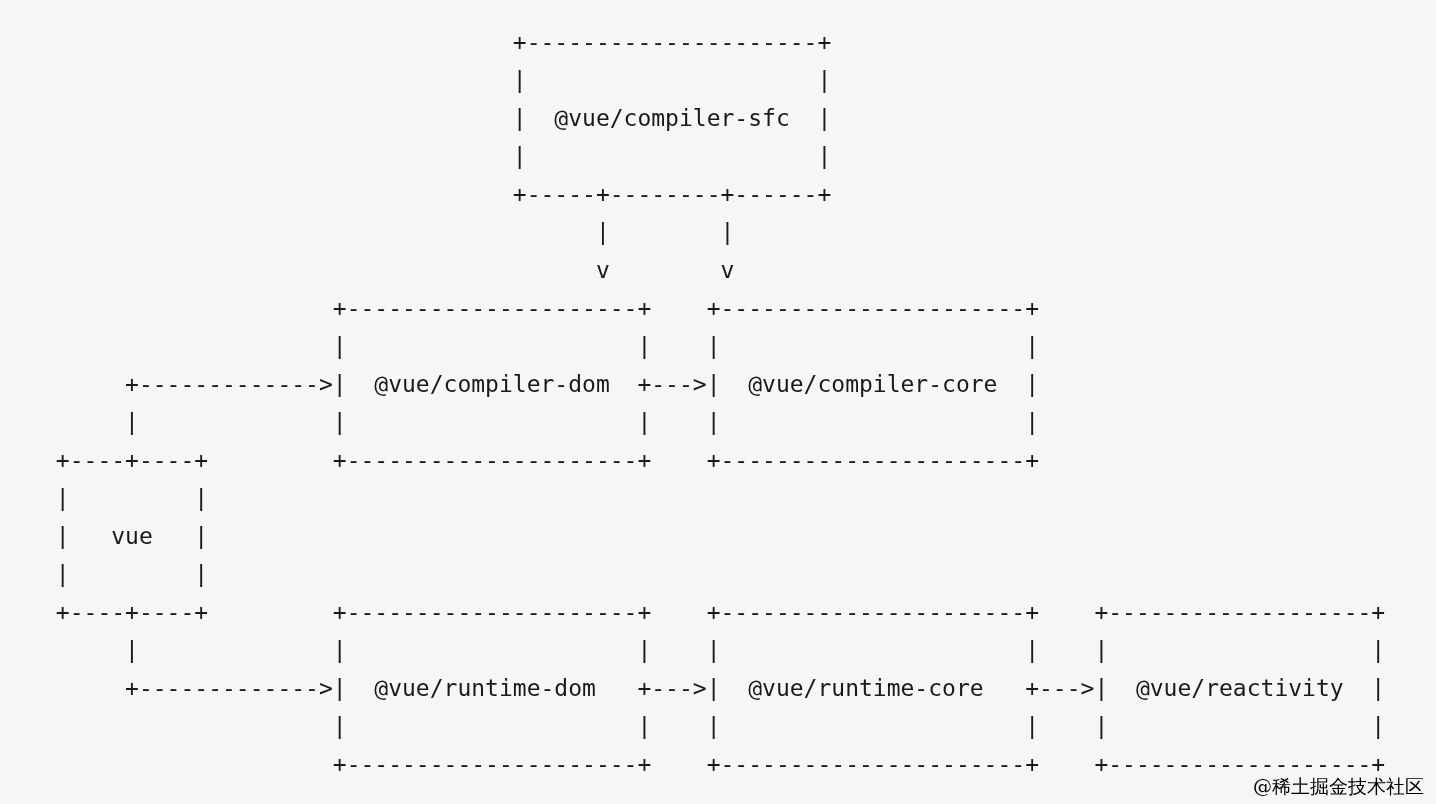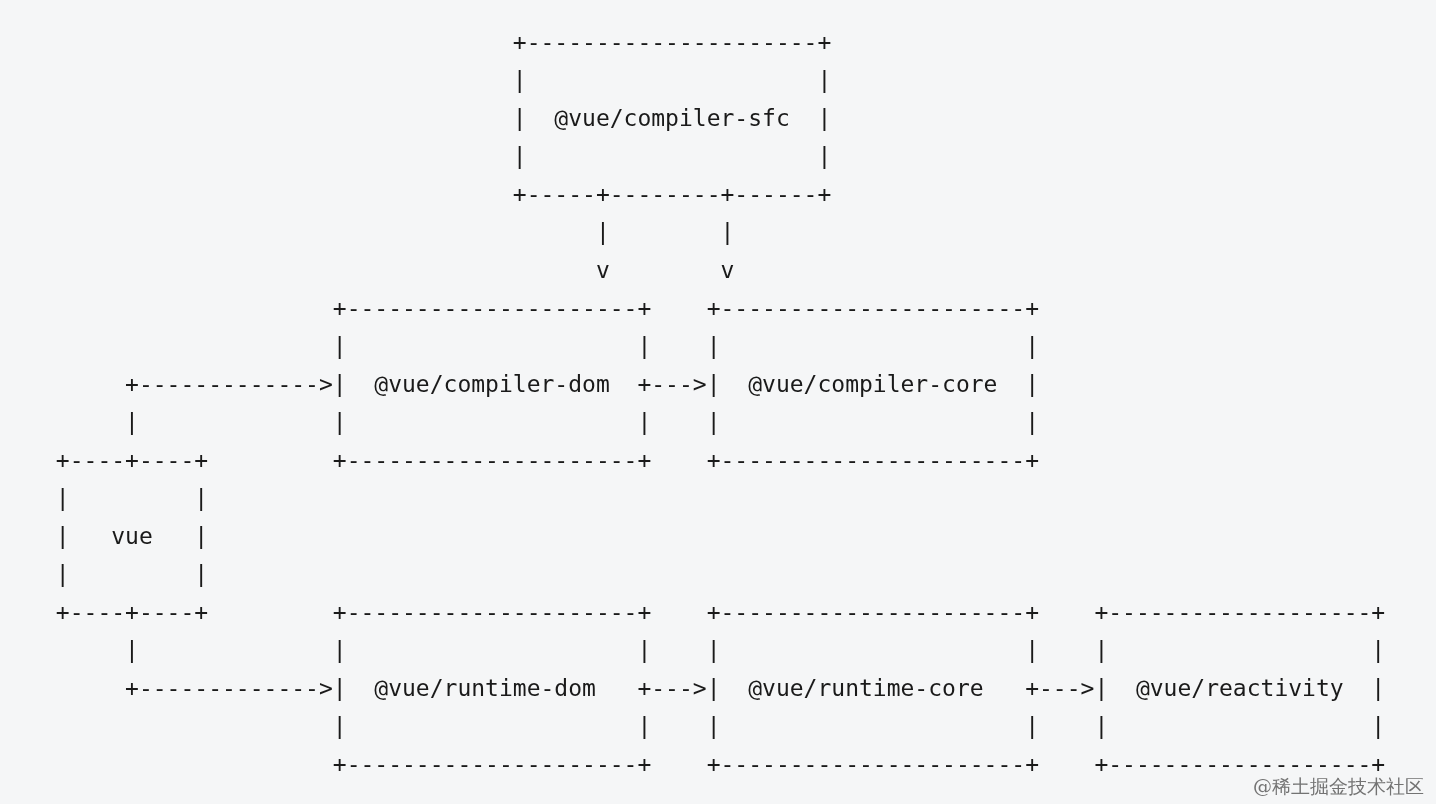--- a/index.html
+++ b/index.html
@@ -27,21 +27,21 @@
     letter-spacing: 0;
     color: #1a1a1a;
     white-space: pre;
   }
   .watermark {
     position: absolute;
     right: 12px;
     bottom: 4px;
     font-family: "DejaVu Serif", serif;
     font-size: 19px;
-    color: #737373;
+    color: #000000;
     margin-left: 13px;
   }
 </style>
 </head>
 <body>
 
 <div class="canvas">
   <pre class="ascii">                                  +---------------------+
                                   |                     |
                                   |  @vue/compiler-sfc  |

